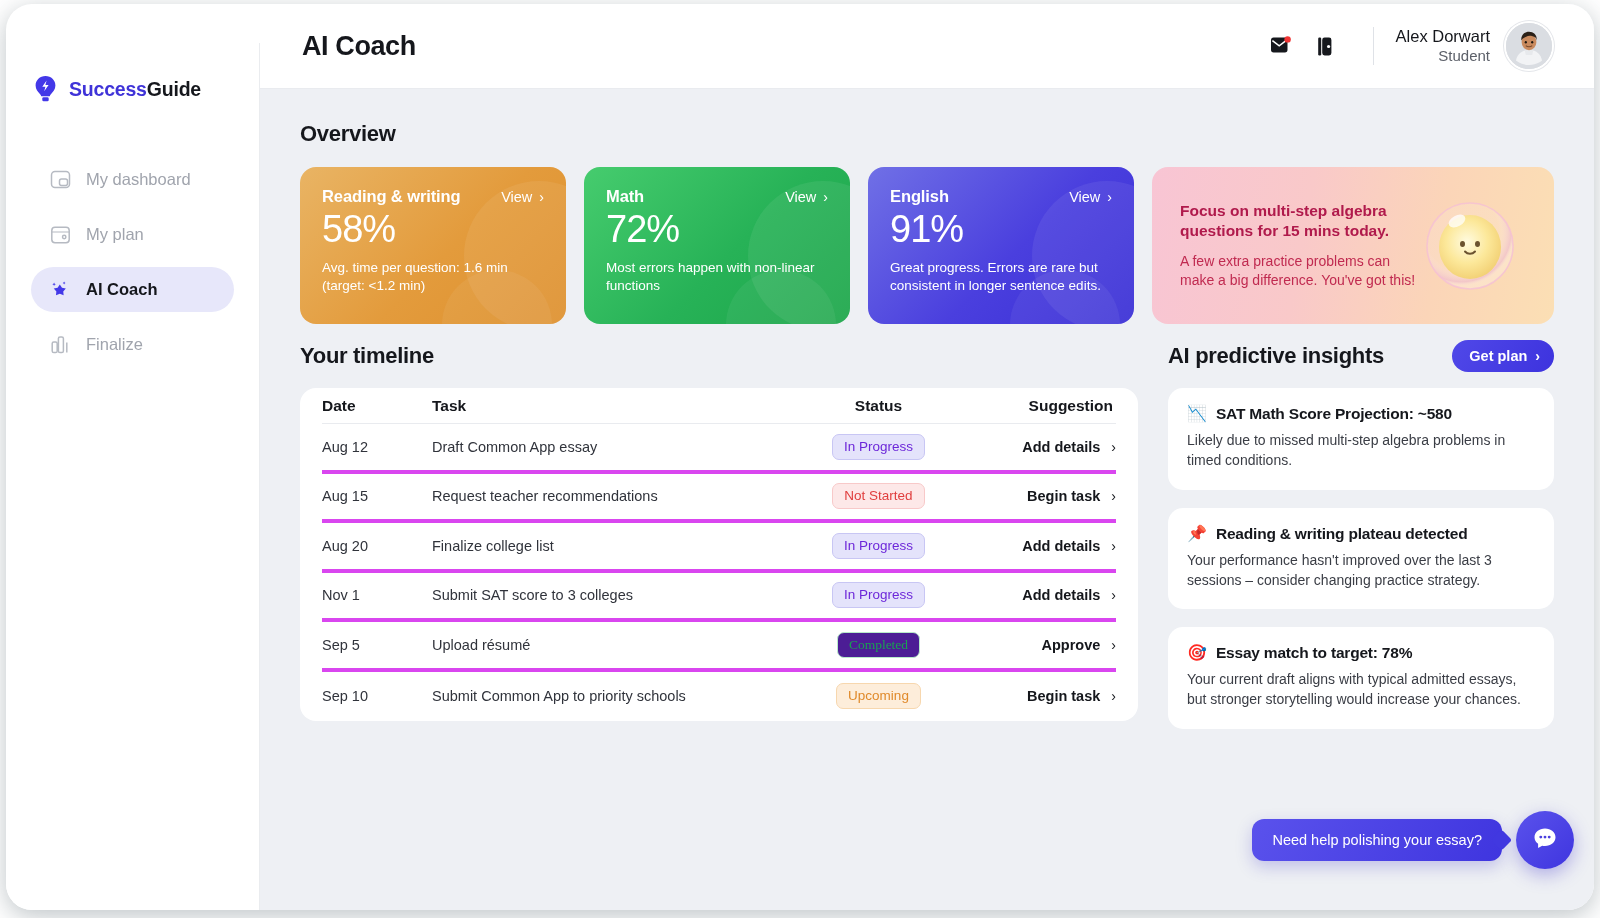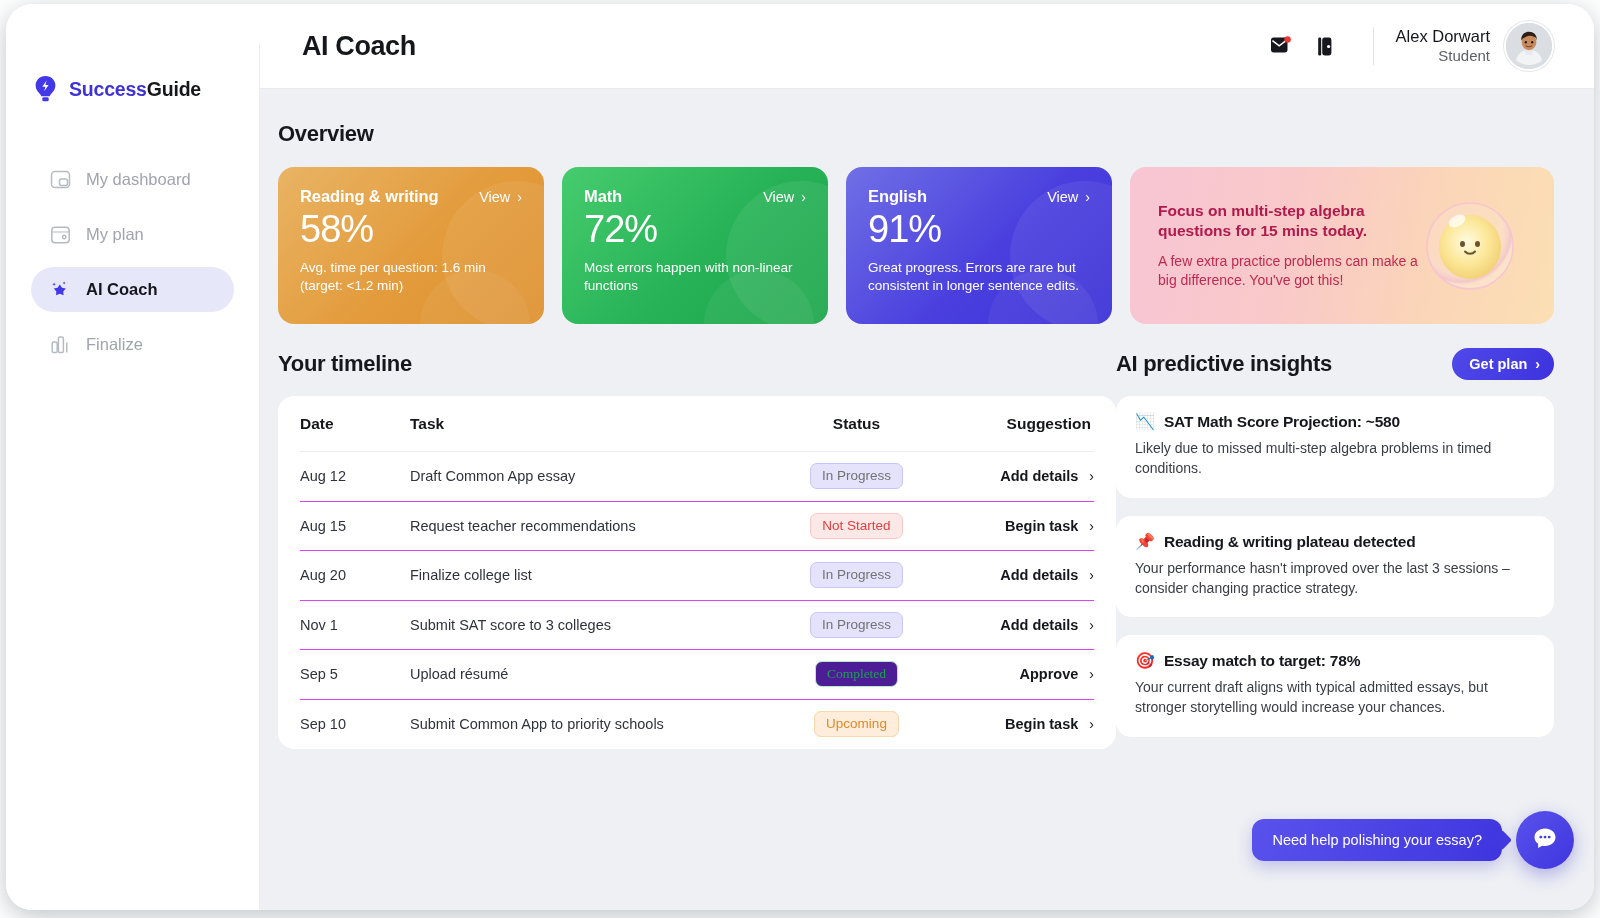--- a/index.html
+++ b/index.html
@@ -62,21 +62,21 @@
   .user-block { display: flex; align-items: center; gap: 14px; }
   .user-meta { text-align: right; line-height: 1.25; }
   .user-name { font-size: 16.5px; color: #15171C; }
   .user-role { font-size: 15px; color: #5C6069; }
   .avatar {
     width: 50px; height: 50px; border-radius: 50%;
     background: #D9DCE1; overflow: hidden; position: relative;
     border: 2px solid #fff; box-shadow: 0 0 0 1px #E4E6EA;
   }
 
-  .content { flex: 1; padding: 32px 40px 0 18px; overflow: hidden; position: relative; }
+  .content { flex: 1; padding: 32px 40px 0 40px; overflow: hidden; position: relative; }
   .section-title { font-size: 22px; font-weight: bold; color: #15171C; letter-spacing: -0.3px; }
 
   
   .cards { display: flex; gap: 18px; margin-top: 20px; }
   .score-card {
     position: relative; overflow: hidden;
     border-radius: 16px; padding: 20px 22px 22px 22px;
     color: #fff; height: 157px;
     flex: 0 0 266px;
   }
@@ -97,48 +97,48 @@
     background: linear-gradient(100deg,#F8C5D4 0%,#F9C9C9 38%,#FBD5B8 70%,#FBDFB4 100%);
     display: flex; align-items: center; gap: 6px;
     padding: 0 20px 0 28px; position: relative; overflow: hidden;
   }
   .focus-text { flex: 1; min-width: 0; }
   .focus-title { font-size: 15.5px; font-weight: bold; color: #B01A4C; line-height: 1.32; }
   .focus-sub { font-size: 14px; color: #C02A50; line-height: 1.38; margin-top: 10px; }
   .orb { width: 92px; height: 92px; flex: 0 0 92px; position: relative; margin-right: 18px; }
 
   
-  .lower { display: flex; margin-top: 22px; }
+  .lower { display: flex; gap: 30px; margin-top: 14px; }
   .timeline-col { flex: 0 0 838px; min-width: 0; }
   .insights-col { flex: 1; min-width: 0; }
   .col-head { display: flex; align-items: center; justify-content: space-between; height: 36px; }
 
   .get-plan-btn {
     background: linear-gradient(120deg,#5048E8 0%,#3D33DE 100%);
     color: #fff; font-size: 14.5px; font-weight: bold;
     border: none; border-radius: 16px;
     padding: 8px 14px 8px 17px;
     display: flex; align-items: center; gap: 8px; cursor: pointer;
   }
 
   
   .table-card { background: #fff; border-radius: 16px; margin-top: 14px; padding: 0 22px; }
-  .trow { display: flex; align-items: center; height: 49.5px; border-bottom: 1px solid #d946ef; }
-  .trow.header { height: 56px; border-bottom: 1px solid #E9EBEF; }
+  .trow { display: flex; align-items: center; height: 49.5px; border-bottom: 4px solid #d946ef; }
+  .trow.header { height: 36px; border-bottom: 1px solid #E9EBEF; }
   .trow:last-child { border-bottom: none; }
   .c-date { flex: 0 0 110px; }
   .c-task { flex: 1; min-width: 0; }
   .c-status { flex: 0 0 175px; display: flex; justify-content: center; }
   .c-sugg { flex: 0 0 150px; display: flex; align-items: center; justify-content: flex-end; gap: 11px; }
   .trow.header .c-status { justify-content: center; }
   .trow.header .c-sugg { justify-content: flex-end; padding-right: 3px; }
   .th { font-size: 15.5px; font-weight: bold; color: #15171C; }
   .td { font-size: 14.5px; color: #30333B; }
   .badge { font-size: 13.5px; padding: 4px 11px; border-radius: 7px; border: 1px solid; line-height: 1.2; white-space: nowrap; }
-  .badge.inprogress { background: #E4E3FB; border-color: #C8C6F4; color: #737373; }
+  .badge.inprogress { background: #E4E3FB; border-color: #C8C6F4; color: #6d28d9; }
   .badge.notstarted { background: #FDE8E8; border-color: #F8C9C9; color: #E03E3E; }
   .badge.completed  { background: #4c1d95; border-color: #B7E9CA; color: #1AA053; font-family: Liberation Serif, serif; }
   .badge.upcoming   { background: #FDEDDA; border-color: #F7D7AE; color: #E08A2B; }
   .sugg-text { font-size: 14.5px; color: #15171C; font-weight: bold; }
   .chev { color: #15171C; font-size: 14px; line-height: 1; }
 
   
   .insight-list { margin-top: 14px; display: flex; flex-direction: column; gap: 18px; }
   .insight-card { background: #fff; border-radius: 15px; padding: 17px 19px 19px 19px; }
   .ins-head { display: flex; align-items: center; gap: 9px; }

